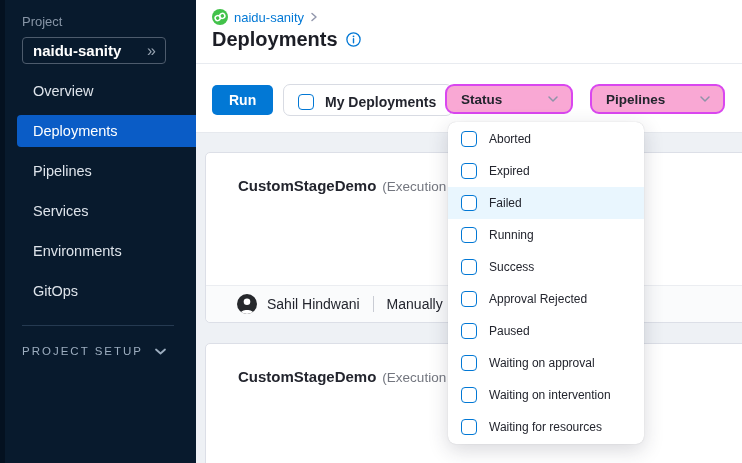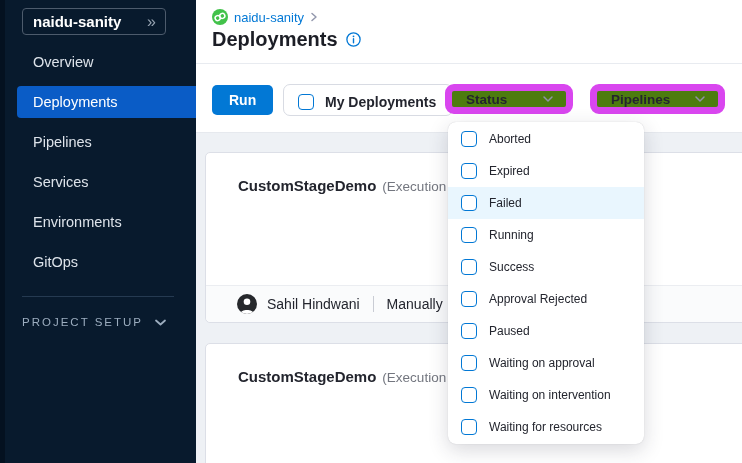--- a/index.html
+++ b/index.html
@@ -32,21 +32,21 @@
   .title-row { display:flex; align-items:center; gap:8px; margin-top:3px; }
   .title { font-size:20px; font-weight:700; color:#1c1e26; }
 
   .toolbar { position:absolute; left:0; right:0; top:64px; height:69px; background:#fff; border-bottom:1px solid #e6e9ee; }
   .run-btn { position:absolute; left:16px; top:21px; height:30px; padding:0 17px; background:#0278d5; color:#ffffff;
     border:none; border-radius:5px; font-size:14px; font-weight:700; font-family:inherit; cursor:pointer; }
   .mydep { position:absolute; left:87px; top:20px; height:32px; border:1px solid #d8dbe3; border-radius:7px;
     background:#fff; display:flex; align-items:center; padding:4px 16px 0 14px; gap:11px; font-size:14px;
     font-weight:600; color:#23252e; cursor:pointer; }
   .cb { width:16px; height:16px; border:1.6px solid #0278d5; border-radius:4px; background:#fff; flex:0 0 16px; }
-  .select { position:absolute; top:20px; height:30px; border:7px solid #d946ef; border-radius:9px; background:#4d7c0f;
+  .select { position:absolute; top:20px; height:30px; border:2px solid #d946ef; border-radius:9px; background:#f9a8d4;
     display:flex; align-items:center; justify-content:space-between; padding:0 12px 0 14px; font-size:13.5px;
     font-weight:600; color:#23252e; cursor:pointer; }
   #status-select { left:249px; width:128px; }
   #pipelines-select { left:394px; width:135px; }
 
   .content { position:absolute; left:0; right:0; top:133px; bottom:0; }
   .card { position:absolute; left:9px; right:-6px; background:#fff; border:1px solid #dcdfe7; border-radius:5px; }
   #card1 { top:19px; height:171px; }
   #card2 { top:210px; height:170px; }
   .card-title-row { display:flex; align-items:baseline; gap:6px; padding:24px 0 0 32px; }
@@ -66,20 +66,21 @@
 
   svg { display:block; }
 </style>
 </head>
 <body>
 
 <div class="app">
 
   <aside class="sidebar">
     <div class="rail"></div>
+    <div class="proj-label">Project</div>
     <div class="proj-input">
       <span>naidu-sanity</span>
       <span class="dbl">»</span>
     </div>
     <nav class="nav">
       <div class="nav-item">Overview</div>
       <div class="nav-item active">Deployments</div>
       <div class="nav-item">Pipelines</div>
       <div class="nav-item">Services</div>
       <div class="nav-item">Environments</div>

